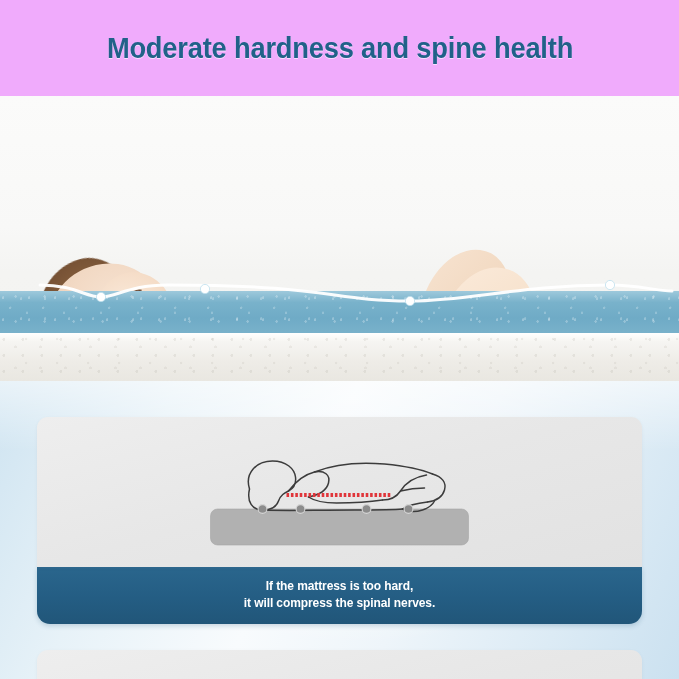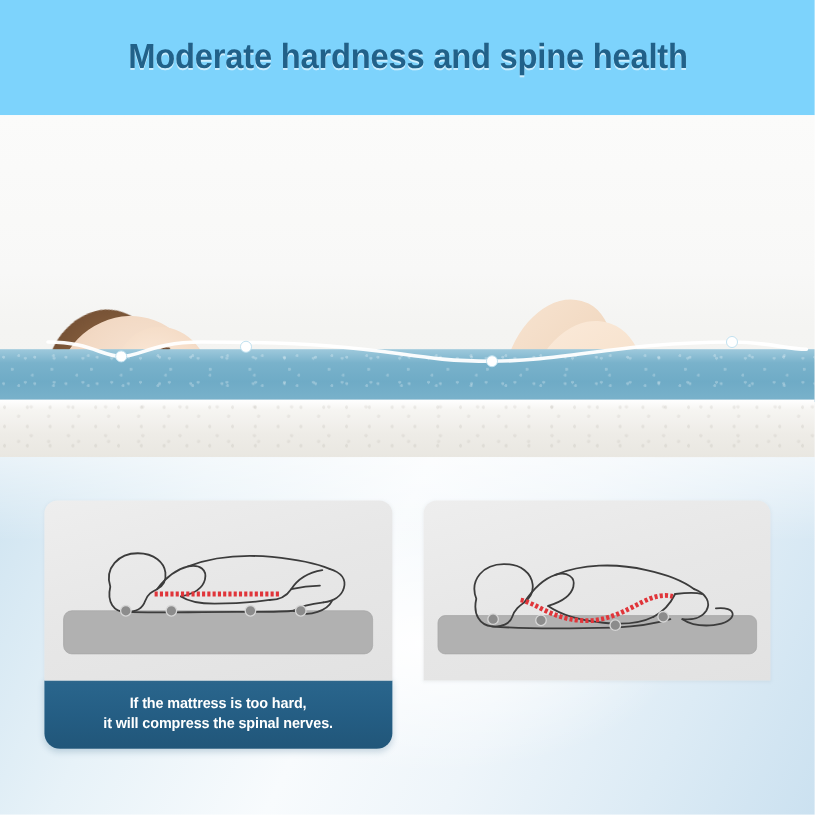--- a/index.html
+++ b/index.html
@@ -9,21 +9,21 @@
     font-family:"Liberation Sans", sans-serif;
     background:#ffffff;
     overflow:hidden;
   }
 
   .page { position:relative; width:679px; height:679px; overflow:hidden; }
 
   
   .header {
     position:absolute; left:0; top:0; width:679px; height:96px;
-    background:#7dd3fc;
+    background:#f0abfc;
     display:flex; align-items:center; justify-content:center;
   }
   .header-title {
     font-size:29px; font-weight:bold; color:#216189;
     letter-spacing:-0.2px;
     transform:scaleX(0.94);
     white-space:nowrap;
     text-shadow:0 1px 0 rgba(255,255,255,0.6);
   }
 
@@ -201,21 +201,21 @@
       radial-gradient(ellipse 300px 150px at 52% 52%, rgba(255,255,255,0.95) 0%, rgba(255,255,255,0) 72%),
       linear-gradient(115deg,#cfe4f1 0%, #e7f2f8 22%, #f8fbfd 44%, #eef5fa 62%, #dcebf5 82%, #cbe1f0 100%);
   }
   .lower::before{
     content:""; position:absolute; left:0; top:0; width:679px; height:70px;
     background:linear-gradient(180deg, rgba(255,255,255,.55) 0%, rgba(255,255,255,0) 100%);
   }
 
   .panels {
     position:absolute; left:0; top:0; width:679px; height:298px;
-    display:flex; gap:26px; padding:36px 37px 0 37px;
+    display:flex; gap:26px; padding:36px 37px 0 37px;flex-direction:column;
   }
   .panel { flex:1; display:flex; flex-direction:column; }
 
   .panel-card {
     position:relative;
     height:150px;
     background:linear-gradient(165deg,#eeeeee 0%, #e7e7e7 48%, #e2e2e2 100%);
     border-radius:11px 11px 0 0;
     overflow:hidden;
     box-shadow:0 1px 3px rgba(120,130,140,.10);

